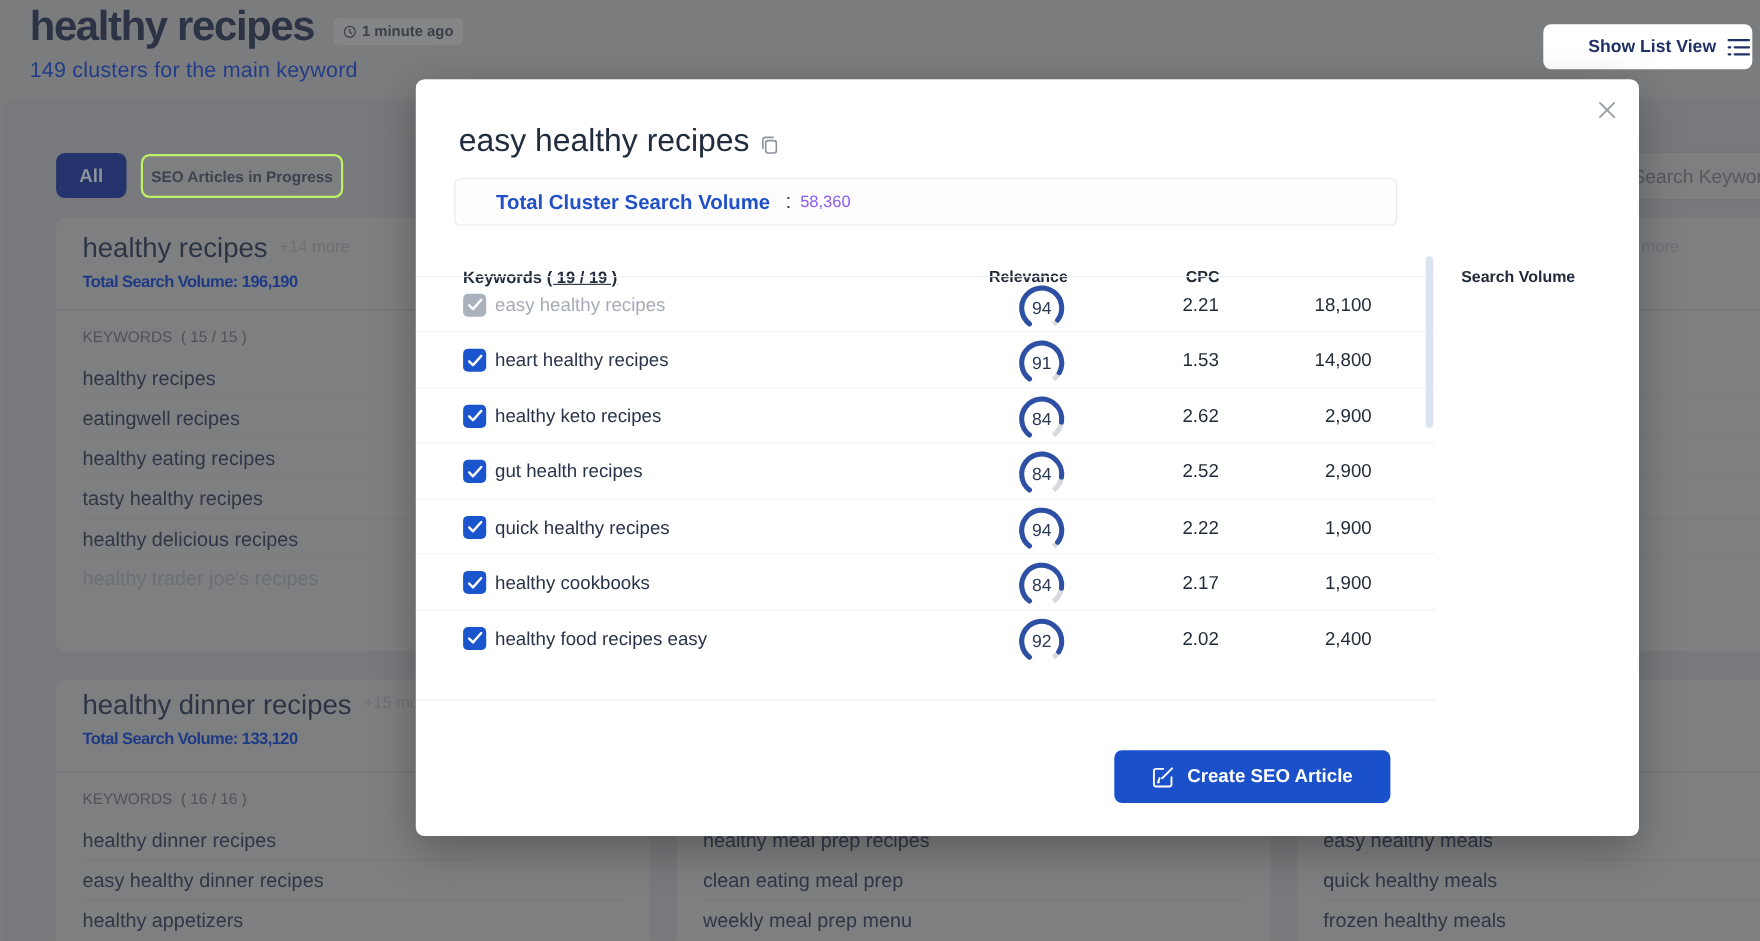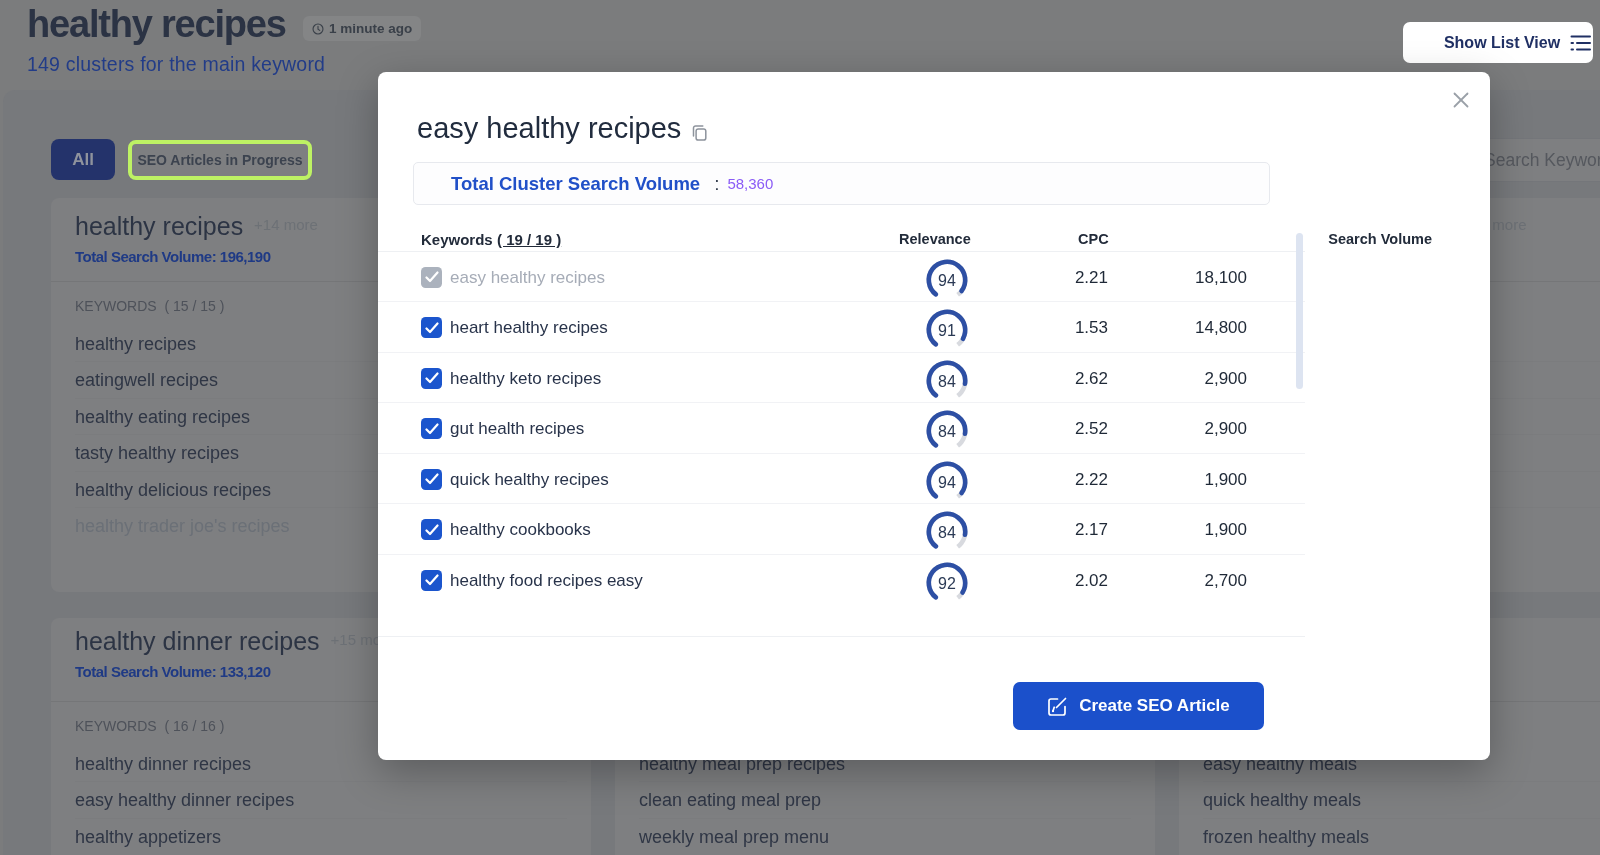--- a/index.html
+++ b/index.html
@@ -5,21 +5,21 @@
 html,body { width:1600px; height:855px; overflow:hidden; font-family:"Liberation Sans",sans-serif; background:#7b7c7d; }
 
 
 .h1 { position:absolute; left:27px; top:3px; font-size:38px; font-weight:700; color:#2b3344; letter-spacing:-1.2px; }
 .badge { position:absolute; left:303px; top:16px; height:25px; background:#848586; border-radius:6px; padding:0 9px 0 9px; display:flex; align-items:center; gap:5px; font-size:13.5px; font-weight:700; color:#3a4049; }
 .badge svg { display:block; }
 .sub { position:absolute; left:27px; top:53px; font-size:19.5px; letter-spacing:0.2px; color:#223c88; }
 .listbtn { position:absolute; left:1403px; top:22px; width:190px; height:41px; background:#ffffff; border-radius:7px; display:flex; align-items:center; justify-content:center; gap:10px; font-size:16px; font-weight:700; color:#203064;padding-left:40px; }
 .panel { position:absolute; left:3px; top:90px; width:1737px; height:765px; background:#77797c; border-radius:12px 0 0 0; }
 .tab-all { position:absolute; left:51px; top:139px; width:64px; height:41px; background:#24336b; border-radius:8px; color:#8f939d; font-size:17px; font-weight:700; display:flex; align-items:center; justify-content:center; }
-.tab-seo { position:absolute; left:128px; top:140px; width:184px; height:40px; background:#7e7f81; border:4px solid #bef264; border-radius:8px; color:#3c434f; font-size:14px; font-weight:700; white-space:nowrap; display:flex; align-items:center; justify-content:center; }
+.tab-seo { position:absolute; left:128px; top:140px; width:184px; height:40px; background:#7e7f81; border:2px solid #bef264; border-radius:8px; color:#3c434f; font-size:14px; font-weight:700; white-space:nowrap; display:flex; align-items:center; justify-content:center; }
 .ctrl { position:absolute; background:#7e7f81; border:1px solid #74767a; }
 .sel { left:1190px; top:138px; width:195px; height:44px; border-radius:7px 0 0 7px; }
 .sel .txt { position:absolute; left:115px; top:11px; font-size:17px; color:#333a46; }
 .sortb { left:1384px; top:138px; width:45px; height:44px; border-left:none; border-radius:0 7px 7px 0; display:flex; align-items:center; justify-content:center; }
 .search { left:1440px; top:138px; width:200px; height:44px; border-radius:7px; display:flex; align-items:center; padding-left:12px; gap:10px; }
 .search .ph { font-size:17.5px; color:#55585e; }
 
 .card { position:absolute; width:540px; background:#7e7f81; border-radius:8px; overflow:hidden; }
 .c-head { height:84px; border-bottom:1px solid #757678; padding:14px 24px 0; }
 .card.b .c-head { padding-top:9px; }
@@ -34,21 +34,21 @@
 
 
 .modal { position:absolute; left:378px; top:72px; width:1112px; height:688px; background:#ffffff; border-radius:8px; box-shadow:0 12px 40px rgba(0,0,0,0.28); }
 .m-close { position:absolute; right:20px; top:19px; }
 .m-title { position:absolute; left:39px; top:40px; font-size:29px; color:#212c3e; }
 .m-copy { position:absolute; left:317px; top:50px; }
 .m-box { position:absolute; left:35px; top:90px; width:857px; height:43px; border:1px solid #e7e9ee; border-radius:5px; background:#fdfdfe; display:flex; align-items:center; }
 .m-box .lab { margin-left:37px; font-size:18.5px; font-weight:700; color:#2150c8; }
 .m-box .sep { margin-left:14px; font-size:19px; color:#374151; }
 .m-box .val { margin-left:8px; font-size:15px; color:#8b5cf6; }
-.m-th { position:absolute; top:159px; font-size:15px; font-weight:700; color:#222b3a; }
+.m-th { position:absolute; top:172px; font-size:15px; font-weight:700; color:#222b3a; }
 .th-kw { left:43px; } .th-kwc { left:119px; color:#222b3a;text-decoration:underline; }
 .th-rel { left:521px; font-size:14.5px; } .th-cpc { left:700px; font-size:14.5px; } .th-sv { right:58px; font-size:14.5px; }
 .m-scroll { position:absolute; left:0; top:178.5px; width:927px; height:386.5px; border-top:1px solid #eef0f3; border-bottom:1px solid #eef0f3; overflow:hidden; }
 .trow { position:relative; height:50.5px; border-bottom:1px solid #f1f2f5; }
 .trow:last-child { border-bottom:none; }
 .cb { position:absolute; left:43px; top:15px; width:21px; height:21px; border-radius:4.5px; display:flex; align-items:center; justify-content:center; }
 .cb-on { background:#1b55cd; }
 .cb-dis { background:#abb2bd; }
 .kwname { position:absolute; left:72px; top:16px; font-size:17px; color:#28334a; }
 .dis .kwname { color:#a6acb7; }
@@ -301,21 +301,21 @@
             <path d="M1.5 6.5 L5 10 L12.5 1.5" fill="none" stroke="#fff" stroke-width="2.2" stroke-linecap="round" stroke-linejoin="round"></path>
           </svg>
         </span>
         <span class="kwname">healthy food recipes easy</span>
         <svg class="gauge" width="44" height="44" viewBox="0 0 44 44">
 <circle cx="22" cy="22" r="18.2" fill="none" stroke="#d8dadf" stroke-width="4.6" stroke-dasharray="90.53 114.35" transform="rotate(127.5 22 22)"></circle>
 <circle cx="22" cy="22" r="18.2" fill="none" stroke="#2d4fa4" stroke-width="4.6" stroke-linecap="round" stroke-dasharray="83.29 114.35" transform="rotate(127.5 22 22)"></circle>
 <text x="22" y="27.5" text-anchor="middle" font-size="16" fill="#2b3a55" font-family="Liberation Sans, sans-serif">92</text>
 </svg>
         <span class="cpc">2.02</span>
-        <span class="vol">2,700</span>
+        <span class="vol">2,400</span>
       </div>
 </div>
 <div class="m-thumb"></div>
 <div class="m-btn"><svg width="21" height="21" viewBox="0 0 21 21">
         <g fill="none" stroke="#fff" stroke-width="1.7" stroke-linecap="round" stroke-linejoin="round">
           <path d="M18 10.5 V 17 a 2 2 0 0 1 -2 2 H 4 a 2 2 0 0 1 -2 -2 V 5 a 2 2 0 0 1 2 -2 H 10.5"></path>
           <path d="M18.5 2.5 L 9.5 11.5"></path>
           <path d="M6 15 l 1.2 -3.8"></path>
         </g>
         <circle cx="6" cy="15.2" r="1.1" fill="#fff"></circle>

